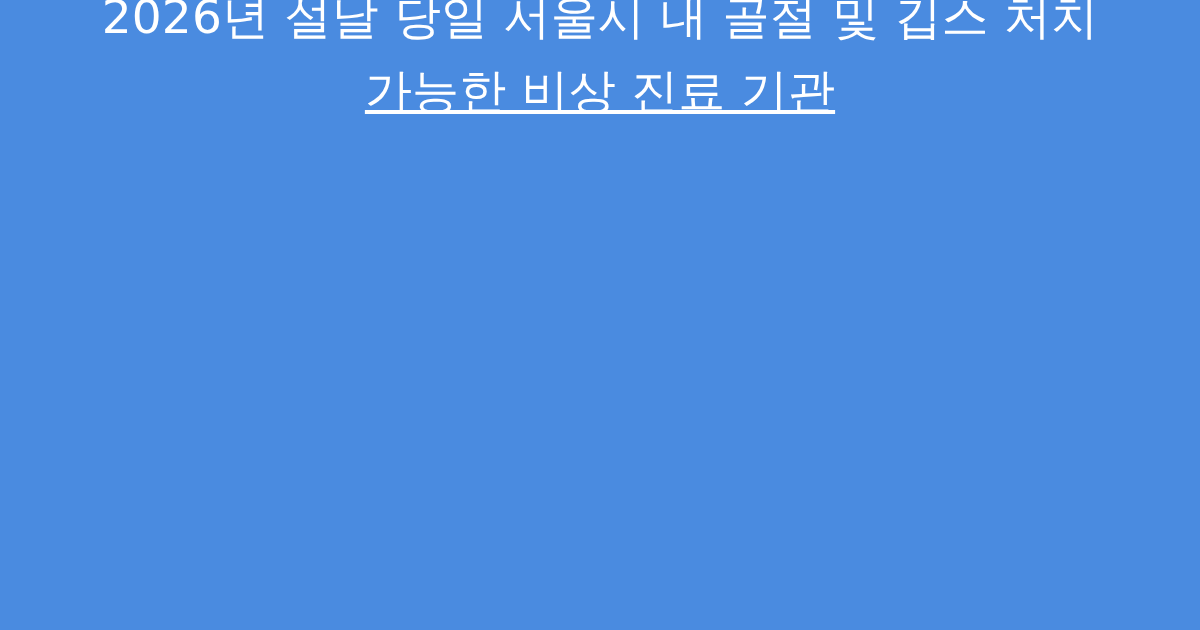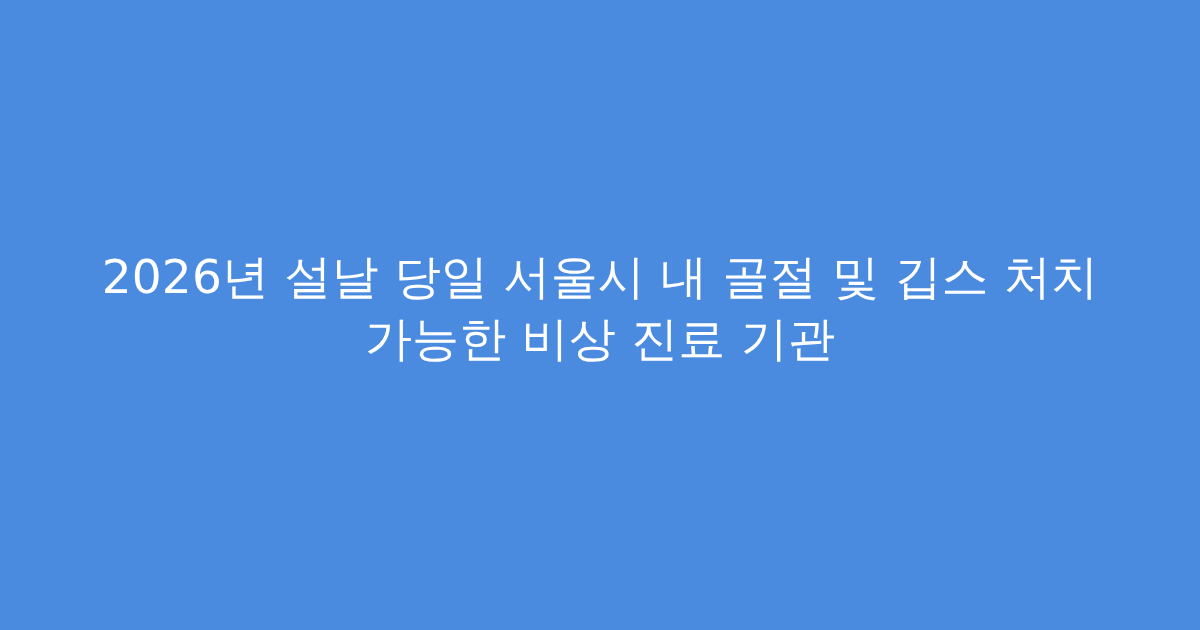--- a/index.html
+++ b/index.html
@@ -17,21 +17,21 @@
   }
 
   
   .og-card {
     position: relative;
     box-sizing: border-box;
     width: 1200px;
     height: 630px;
     background-color: #4a8be0;
     display: flex;
-    align-items: center;
+    align-items: flex-start;
     justify-content: center;
     overflow: hidden;
   }
 
   
   .title-block {
     box-sizing: border-box;
     width: 1060px;
     padding: 0 20px;
     margin-top: -14px;          
@@ -45,21 +45,22 @@
     font-size: 47px;
     font-weight: 400;
     line-height: 62px;
     letter-spacing: 0.2px;
     white-space: nowrap;
     -webkit-font-smoothing: antialiased;
   }
 
   
   .title-line + .title-line {
-    margin-top: 0;
+    margin-top: 12px;
+    text-decoration: underline;
   }
 </style>
 </head>
 <body>
 
 <div class="og-card">
 
   <div class="title-block">
 
     <span class="title-line">2026년 설날 당일 서울시 내 골절 및 깁스 처치</span>

